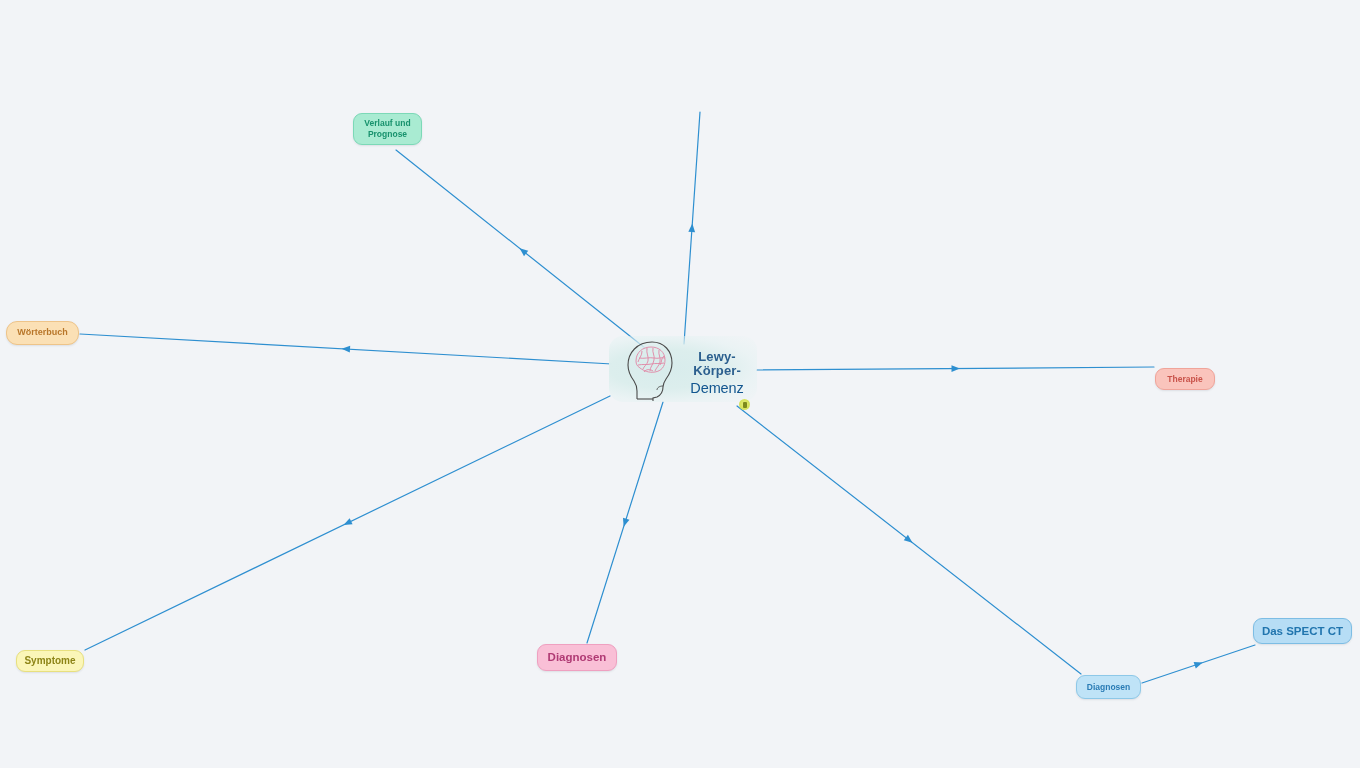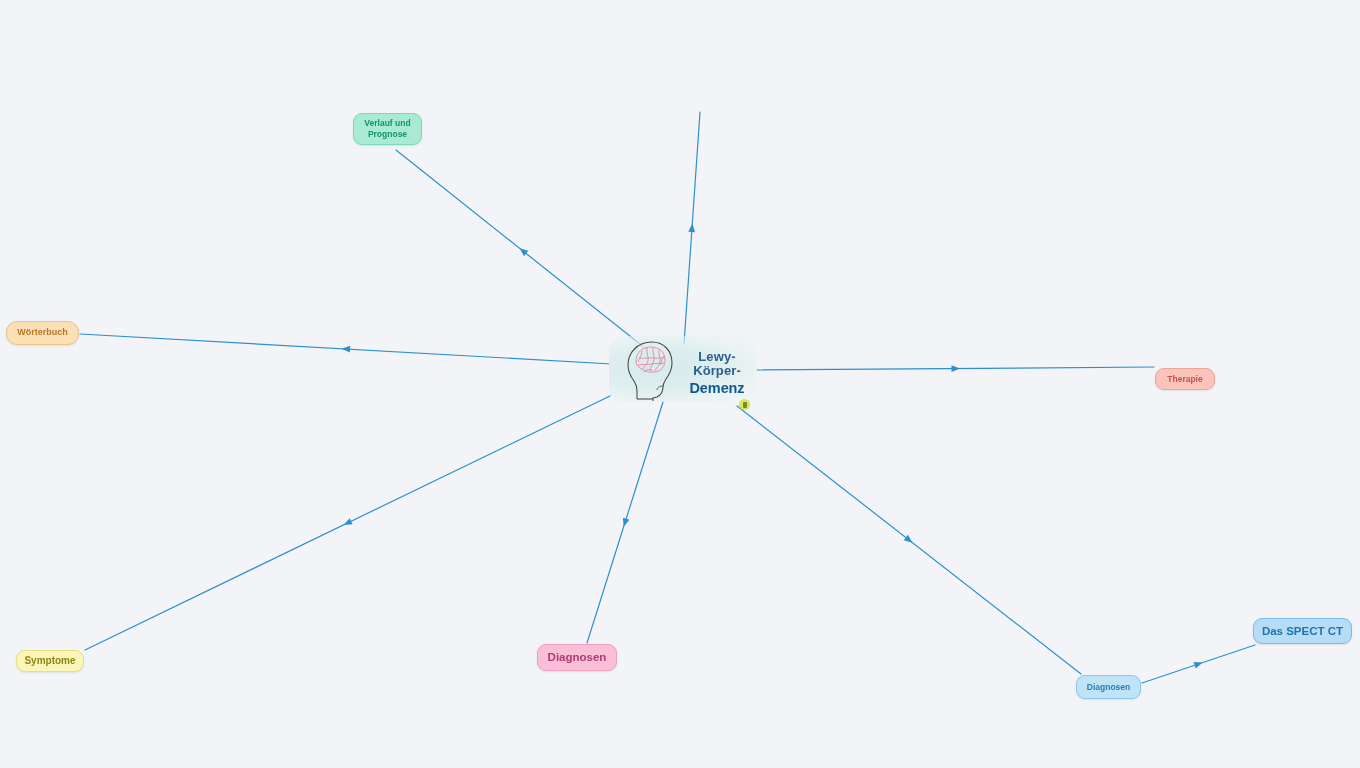--- a/index.html
+++ b/index.html
@@ -69,21 +69,21 @@
   }
   .central-sub {
     font-size: 13px;
     font-weight: bold;
     letter-spacing: 0.1px;
     color: #2b5f8e;
     line-height: 1.1;
   }
   .central-title {
     font-size: 14.5px;
-    font-weight: bold;
+    font-weight: normal;
     color: #12568f;
     letter-spacing: -0.1px;
     line-height: 1.25;
   }
 
   .badge-icon {
     position: absolute;
     left: 739px;
     top: 399px;
     width: 11px;

